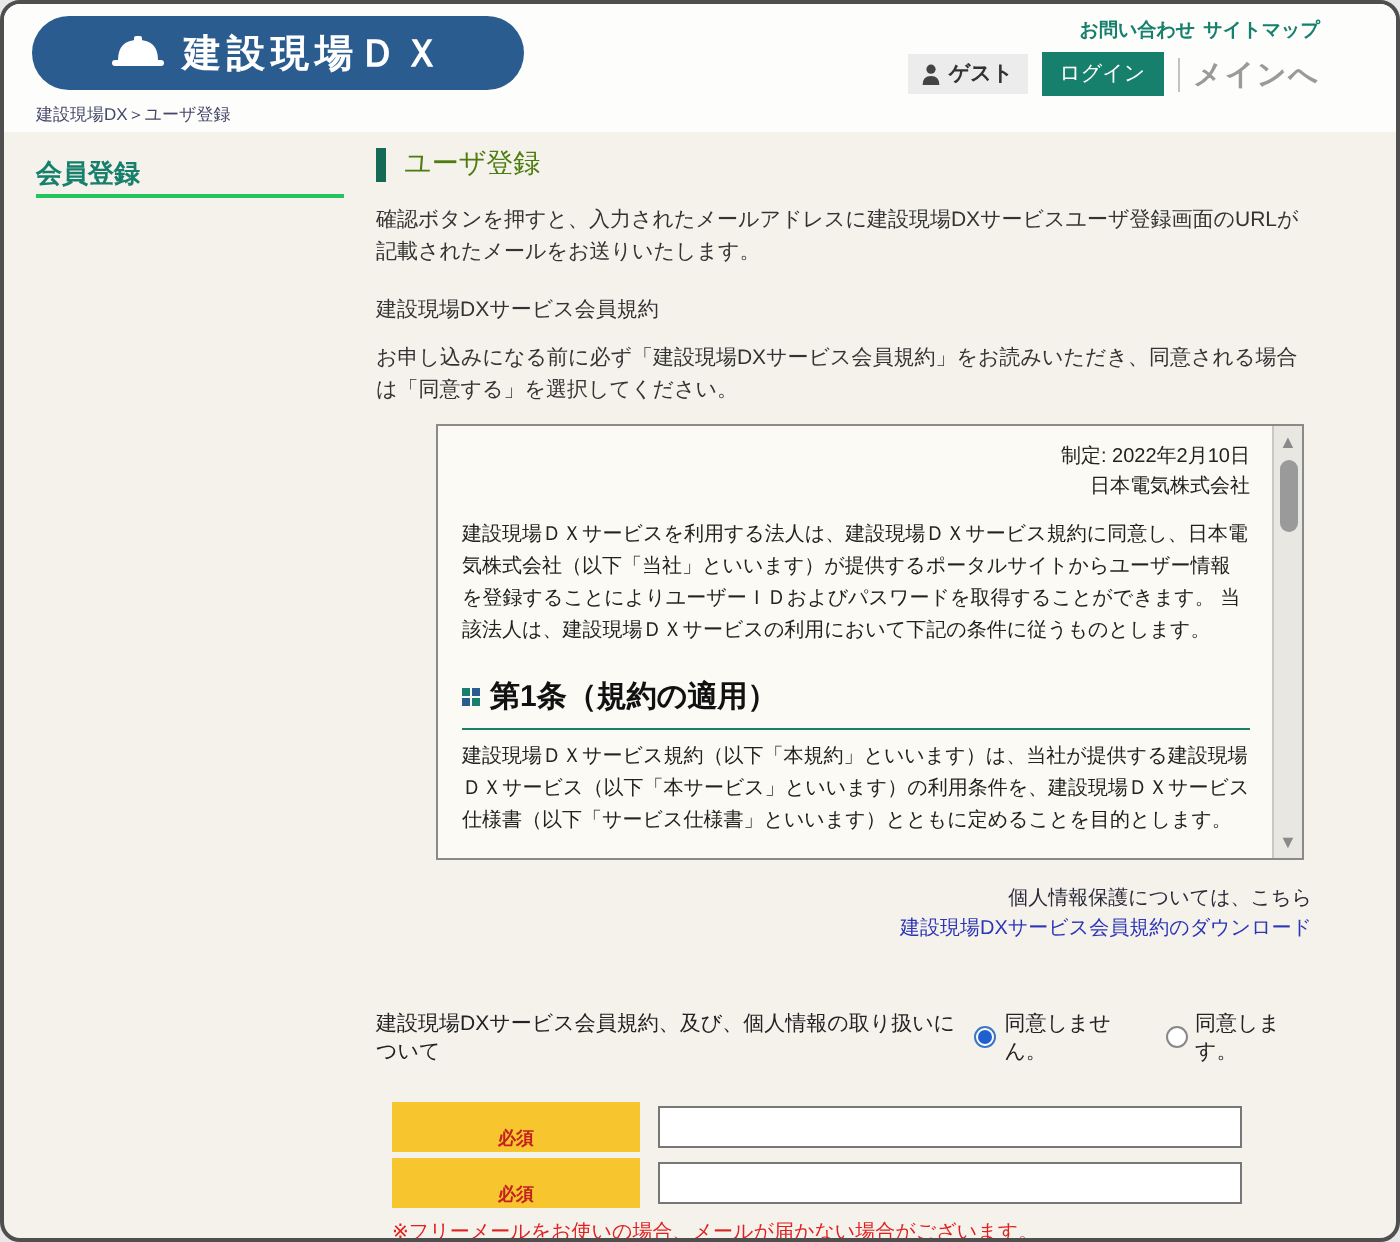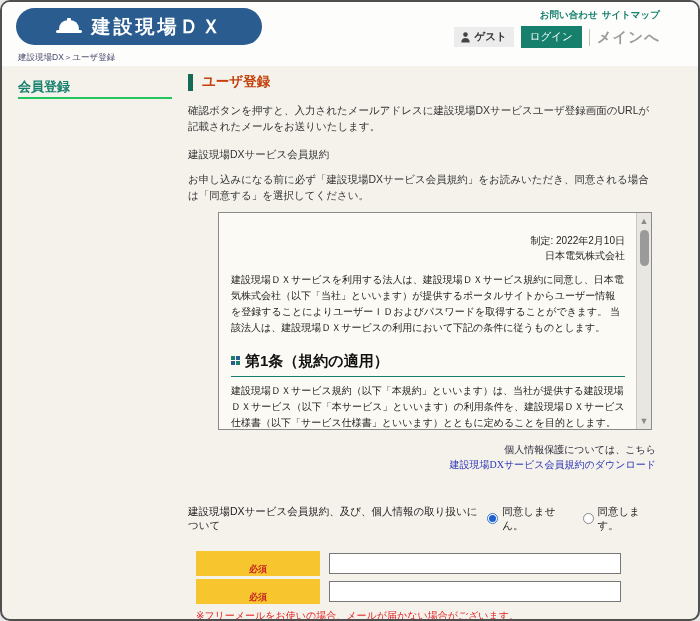--- a/index.html
+++ b/index.html
@@ -28,46 +28,46 @@
   .vdivider { width:1px; height:17px; background:#c2c2c2; }
   .main-link { color:#9a9a9a; font-size:14.5px; font-weight:bold; text-decoration:none; letter-spacing:1px; }
   .breadcrumb { position:absolute; left:16px; top:50px; font-size:8.5px; color:#44466a; }
   
   .page-body { display:flex; }
   .sidebar { width:186px; padding:12px 16px 0 16px; }
   .sidebar-title { color:#17806d; font-size:13px; font-weight:bold;
     padding-bottom:1px; border-bottom:2px solid #22c55e; }
   .main { width:468px; padding-top:8px; font-size:10.5px; color:#333; }
   .page-title { border-left:5px solid #156a56; padding-left:9px;
-    font-size:13.5px; font-weight:bold; color:#c2410c; margin-bottom:12px; line-height:1.25; }
+    font-size:13.5px; font-weight:normal; color:#4d7c0f; margin-bottom:12px; line-height:1.25; }
   .intro { line-height:1.5; }
   .terms-title { margin-top:14px; }
   .pre-terms { margin-top:10px; line-height:1.5; }
   
   .terms-box { margin:8px 0 0 30px; width:434px; height:218px;
     background:#fbfaf4; border:1px solid #8a8a8a; position:relative; overflow:hidden; }
   .terms-inner { padding:8px 26px 8px 12px; font-size:10px; color:#222; line-height:1.6; }
-  .terms-meta { text-align:right; margin-bottom:9px; line-height:1.5;margin-top:12px; }
+  .terms-meta { text-align:right; margin-bottom:9px; line-height:1.5; }
   .article-head { display:flex; align-items:center; gap:5px; font-weight:bold; font-size:15px;
     color:#111; border-bottom:1.5px solid #17806d; padding-bottom:3px; margin:13px 0 6px; }
   .grid-icon { display:grid; grid-template-columns:4px 4px; grid-auto-rows:4px; gap:1px; }
   .grid-icon span:nth-child(1){ background:#17806d; }
   .grid-icon span:nth-child(2){ background:#2b5c8f; }
   .grid-icon span:nth-child(3){ background:#2b5c8f; }
   .grid-icon span:nth-child(4){ background:#17806d; }
   .scrollbar { position:absolute; top:0; right:0; bottom:0; width:15px;
     background:#e9e7e2; border-left:1px solid #cac8c3; }
   .sb-arrow { position:absolute; left:0; width:100%; text-align:center; color:#8a8a8a; font-size:9px; }
   .sb-up { top:3px; } .sb-down { bottom:3px; }
   .sb-thumb { position:absolute; top:17px; left:3px; width:9px; height:36px;
     background:#9a9a9a; border-radius:5px; }
   
   .aux-links { text-align:right; margin-top:12px; font-size:10px; line-height:1.55; }
   .privacy-link { color:#2a2a3a; text-decoration:none; }
-  .download-link { color:#2b35b5; text-decoration:none;font-family:Liberation Serif, serif; }
+  .download-link { color:#2b35b5; text-decoration:none; }
   
   .agree-row { margin-top:32px; display:flex; justify-content:flex-end; align-items:center;
     gap:4px; font-size:10.5px; color:#222; }
   .radio { width:11px; height:11px; border:1px solid #888; border-radius:50%;
     background:#fff; display:inline-block; position:relative; flex:0 0 auto; }
   .radio.checked { border-color:#3a78c2; }
   .radio.checked::after { content:""; position:absolute; inset:1px; background:#1f5fd0; border-radius:50%; }
   .radio-label { margin-right:8px; }
   
   .form-area { margin-top:18px; margin-left:8px; }

